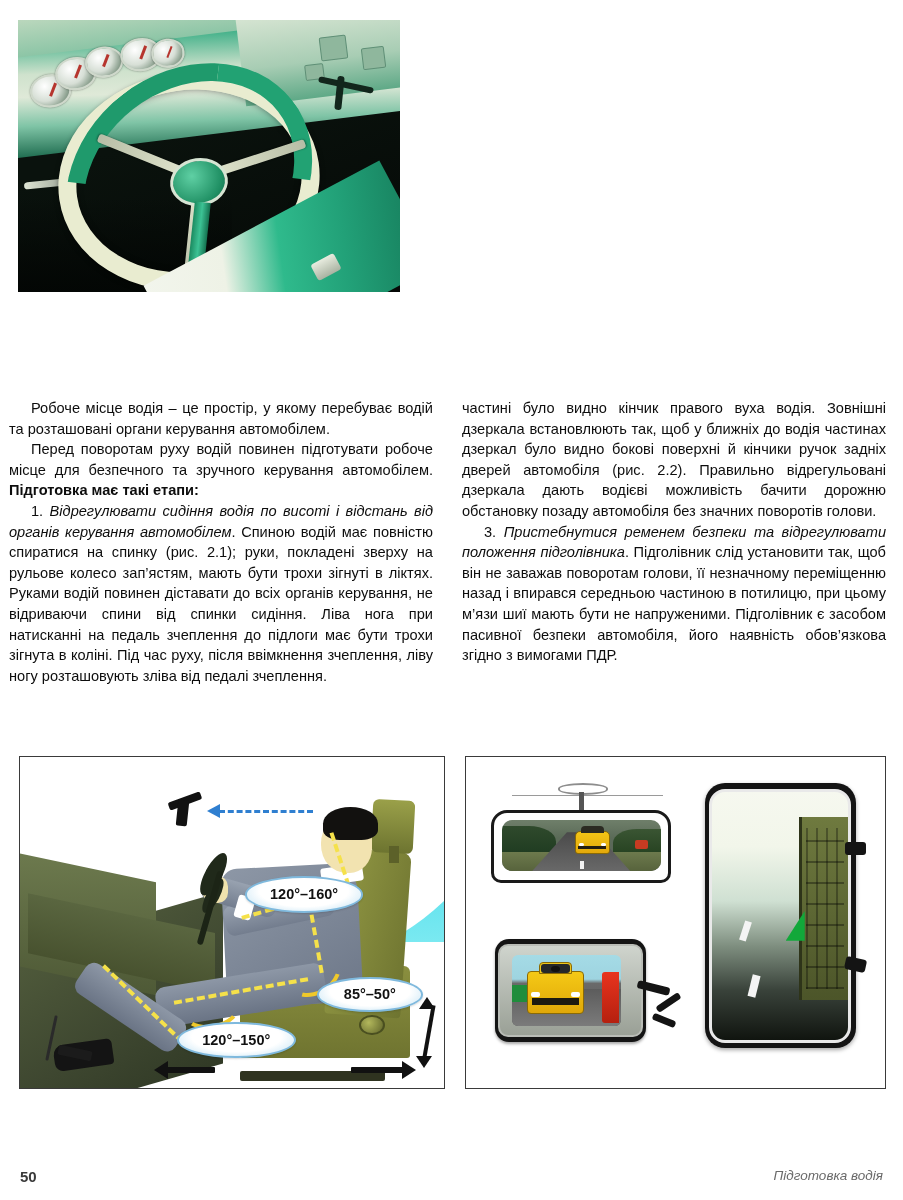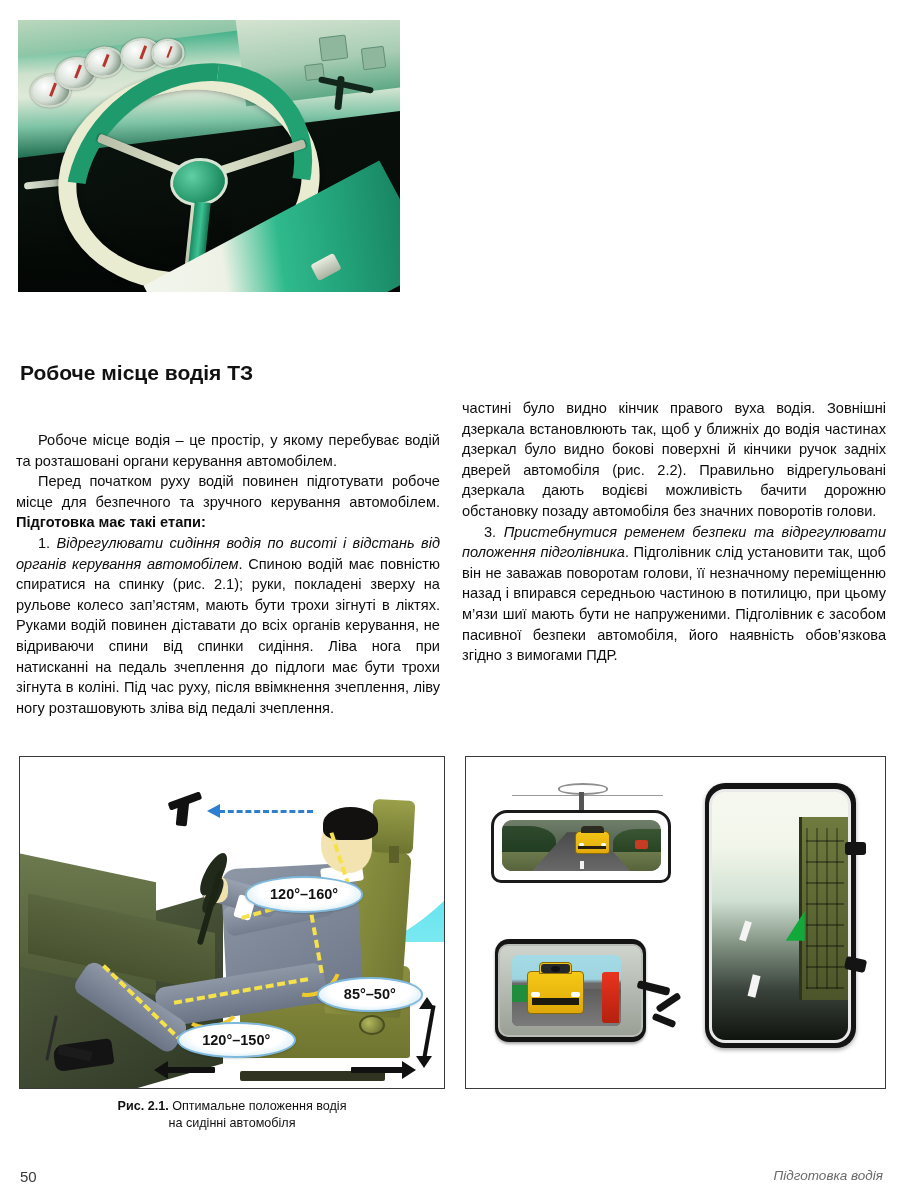--- a/index.html
+++ b/index.html
@@ -142,21 +142,21 @@
   }
   .chapter-title .ln { display:block; }
 
   
   .section-head{
     position:absolute; left:20px; top:361px;
     font-size:21px; font-weight:bold; color:#111;
   }
 
   .col { position:absolute; top:398px; width:424px; }
-  .col.left  { left:16px;margin-top:32px; }
+  .col.left  { left:9px; }
   .col.right { left:462px; }
 
   .col p{
     margin:0;
     font-size:14.6px;
     line-height:20.6px;
     text-align:justify;
     text-justify:inter-word;
     color:#0d0d0d;
     hyphens:none;
@@ -545,21 +545,21 @@
     background:#141414; border-radius:3px;
   }
   .f2 .bg-arm2{
     position:absolute; right:-7%; top:66%; width:14%; height:5%;
     background:#141414; border-radius:3px; transform:rotate(12deg);
   }
 
   
   .page-number{
     position:absolute; left:20px; top:1168px;
-    font-size:15px; font-weight:normal; color:#3a3a3a;
+    font-size:15px; font-weight:bold; color:#3a3a3a;
   }
   .footer-right{
     position:absolute; right:20px; top:1168px;
     font-size:13.5px; font-style:italic; color:#6a6a6a;
   }
 </style>
 </head>
 <body>
 
 <div class="page">
@@ -599,25 +599,24 @@
         <div class="knob"></div>
 
         <div class="door-sill"></div>
         <div class="sill-clip"></div>
       </div>
     </div>
 
 
   </div>
 
-  <div class="section-head">Робоче місце водія ТЗ</div>
 
   <div class="col left">
     <p class="ind">Робоче місце водія – це простір, у якому перебуває водій та розташовані органи керування автомобілем.</p>
-    <p class="ind"><span>Перед початком руху водій повинен підготувати робоче місце для безпечного та зручного керування автомобілем. </span><b>Підготовка має такі етапи:</b></p>
+    <p class="ind"><span>Перед поворотам руху водій повинен підготувати робоче місце для безпечного та зручного керування автомобілем. </span><b>Підготовка має такі етапи:</b></p>
     <p class="ind"><span>1. </span><em>Відрегулювати сидіння водія по висоті і відстань від органів керування автомобілем</em><span>. Спиною водій має повністю спиратися на спинку (рис. 2.1); руки, покладені зверху на рульове колесо зап’ястям, мають бути трохи зігнуті в ліктях. Руками водій повинен діставати до всіх органів керування, не відриваючи спини від спинки сидіння. Ліва нога при натисканні на педаль зчеплення до підлоги має бути трохи зігнута в коліні. Під час руху, після ввімкнення зчеплення, ліву ногу розташовують зліва від педалі зчеплення.</span></p>
   </div>
 
   <div class="col right">
     <p>частині було видно кінчик правого вуха водія. Зовнішні дзеркала встановлюють так, щоб у ближніх до водія частинах дзеркал було видно бокові поверхні й кінчики ручок задніх дверей автомобіля (рис. 2.2). Правильно відрегульовані дзеркала дають водієві можливість бачити дорожню обстановку позаду автомобіля без значних поворотів голови.</p>
     <p class="ind"><span>3. </span><em>Пристебнутися ременем безпеки та відрегулювати положення підголівника</em><span>. Підголівник слід установити так, щоб він не заважав поворотам голови, її незначному переміщенню назад і впирався середньою частиною в потилицю, при цьому м’язи шиї мають бути не напруженими. Підголівник є засобом пасивної безпеки автомобіля, його наявність обов’язкова згідно з вимогами ПДР.</span></p>
   </div>
 
   <div class="fig fig-left">
     <div class="f1">
@@ -674,25 +673,20 @@
       <div class="arrow-blk ab1"></div>
       <div class="ab-head abh1"></div>
       <div class="arrow-blk ab2"></div>
       <div class="ab-head abh2"></div>
       <div class="updown"></div>
       <div class="ud-h1"></div>
       <div class="ud-h2"></div>
     </div>
   </div>
 
-  <div class="fig-caption cap-left">
-    <b>Рис. 2.1.</b>
-    <span>Оптимальне положення водія</span><br>
-    <span>на сидінні автомобіля</span>
-  </div>
 
   <div class="fig fig-right">
     <div class="f2">
 
       <div class="ws-ceil"></div>
       <div class="ws-mount"></div>
       <div class="ws-stem"></div>
 
       <div class="ws-frame"></div>
       <div class="ws-glass">

